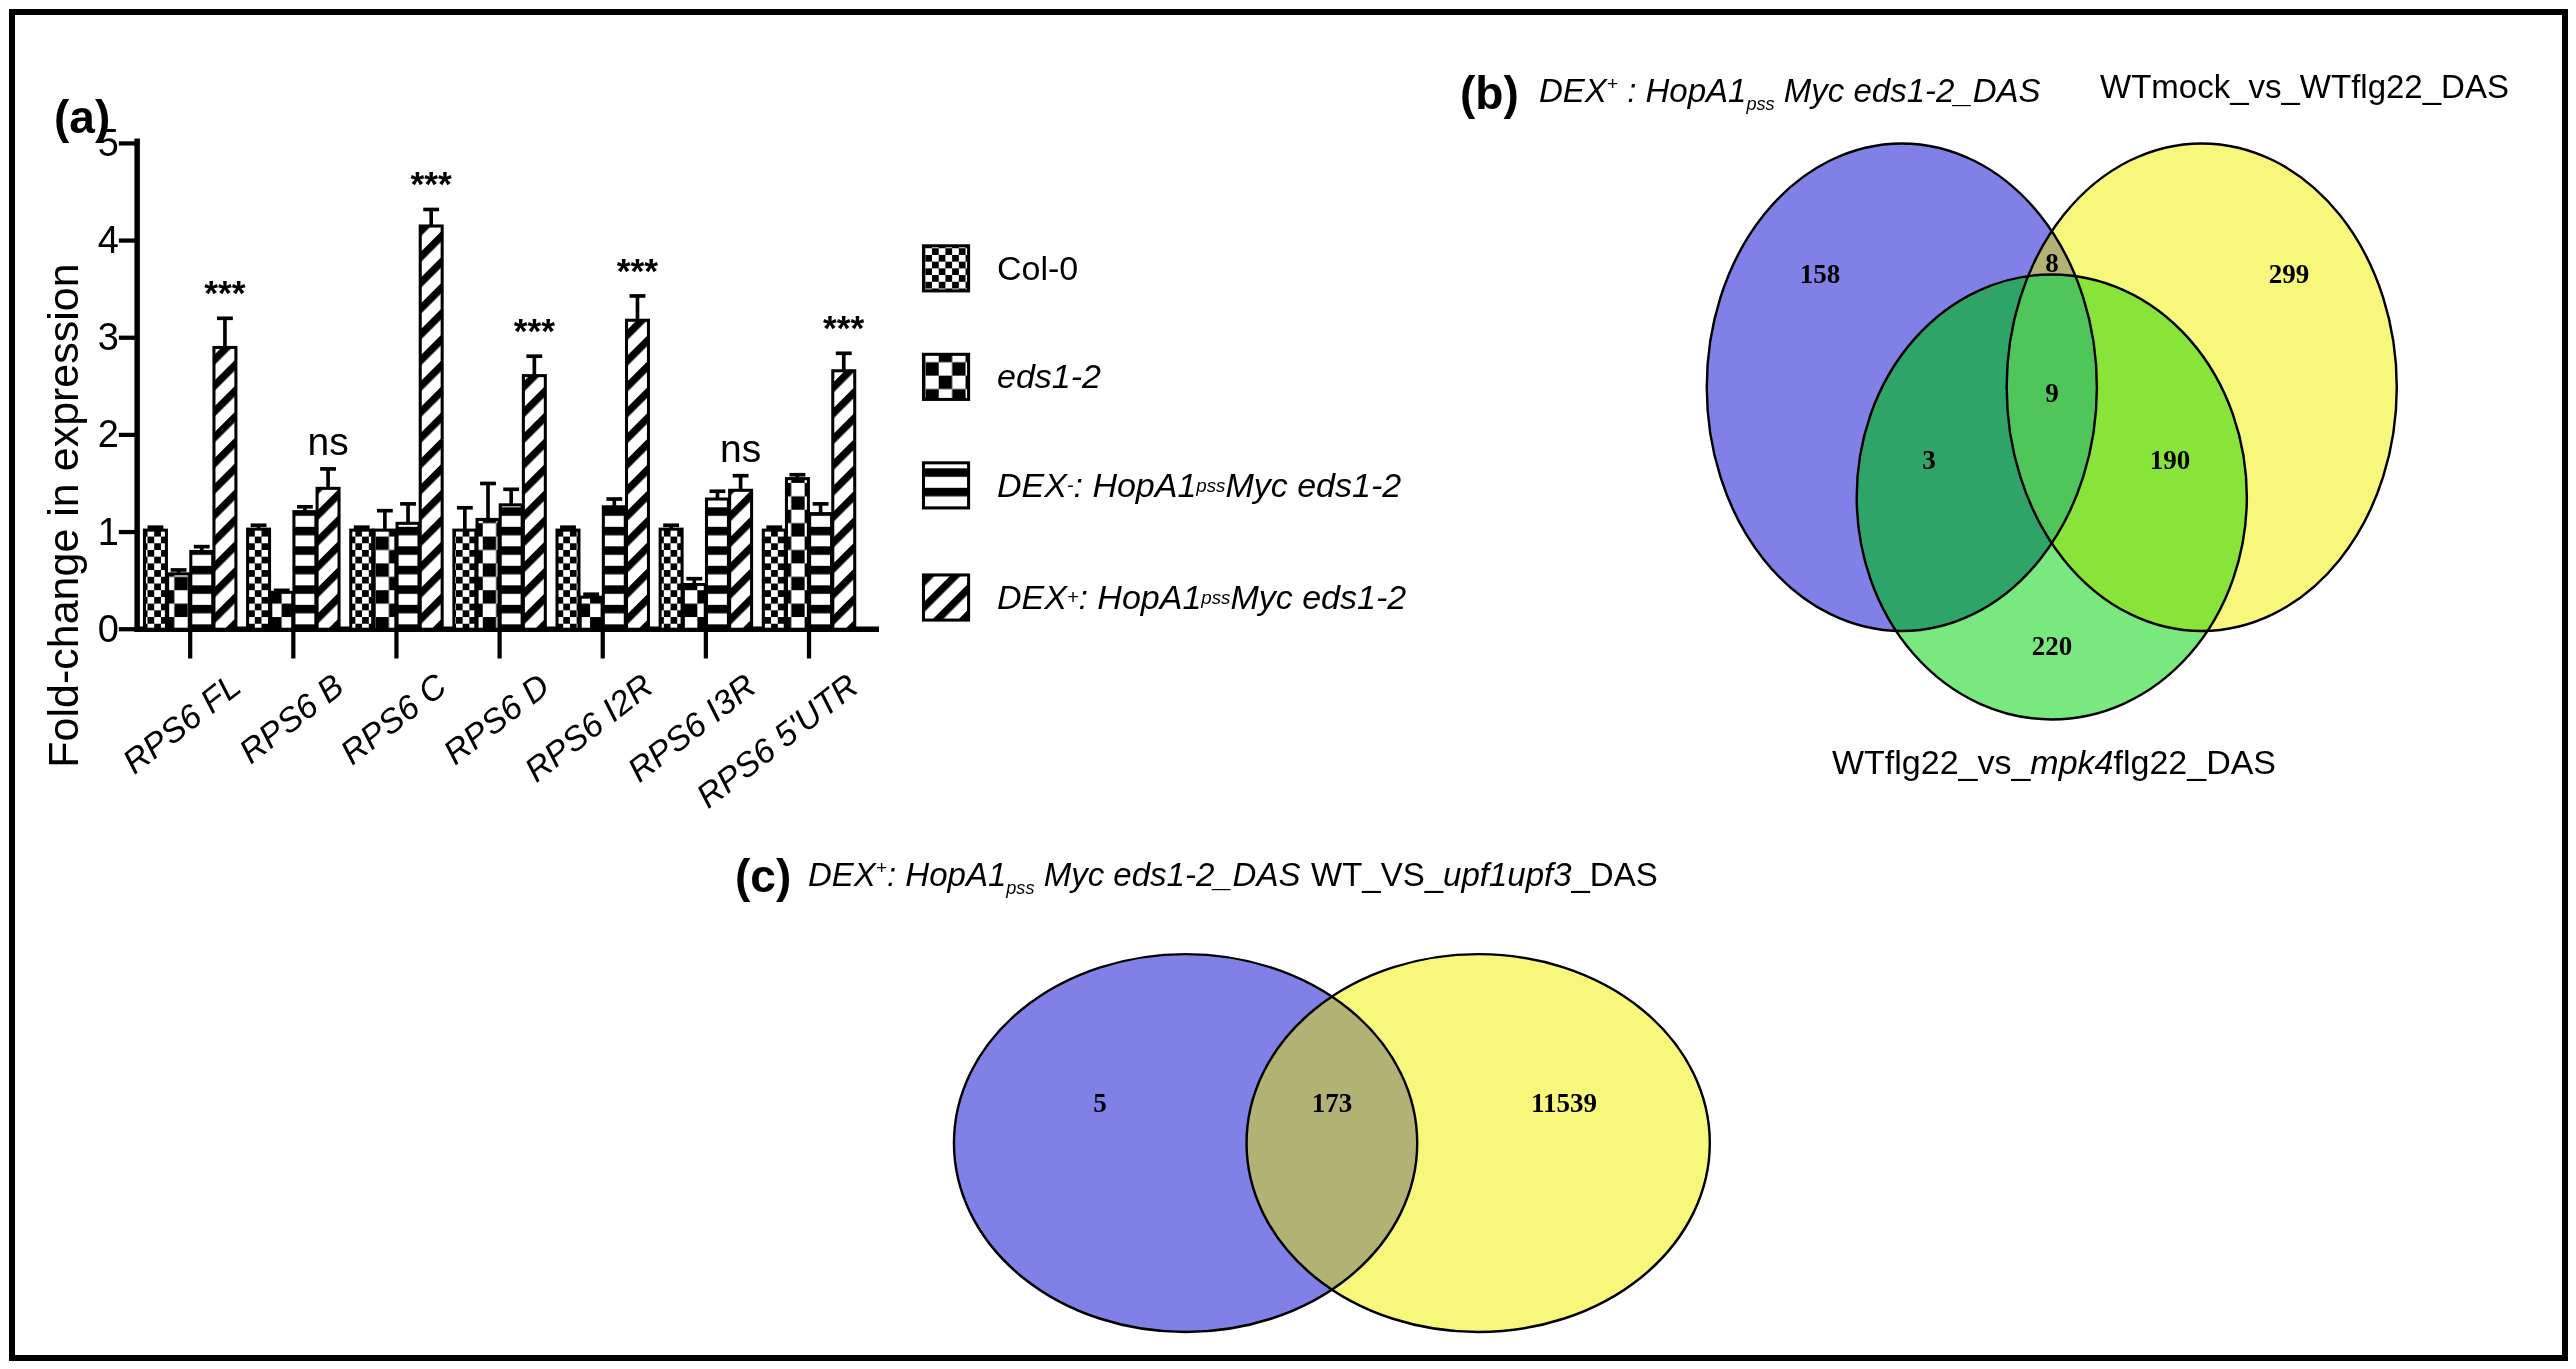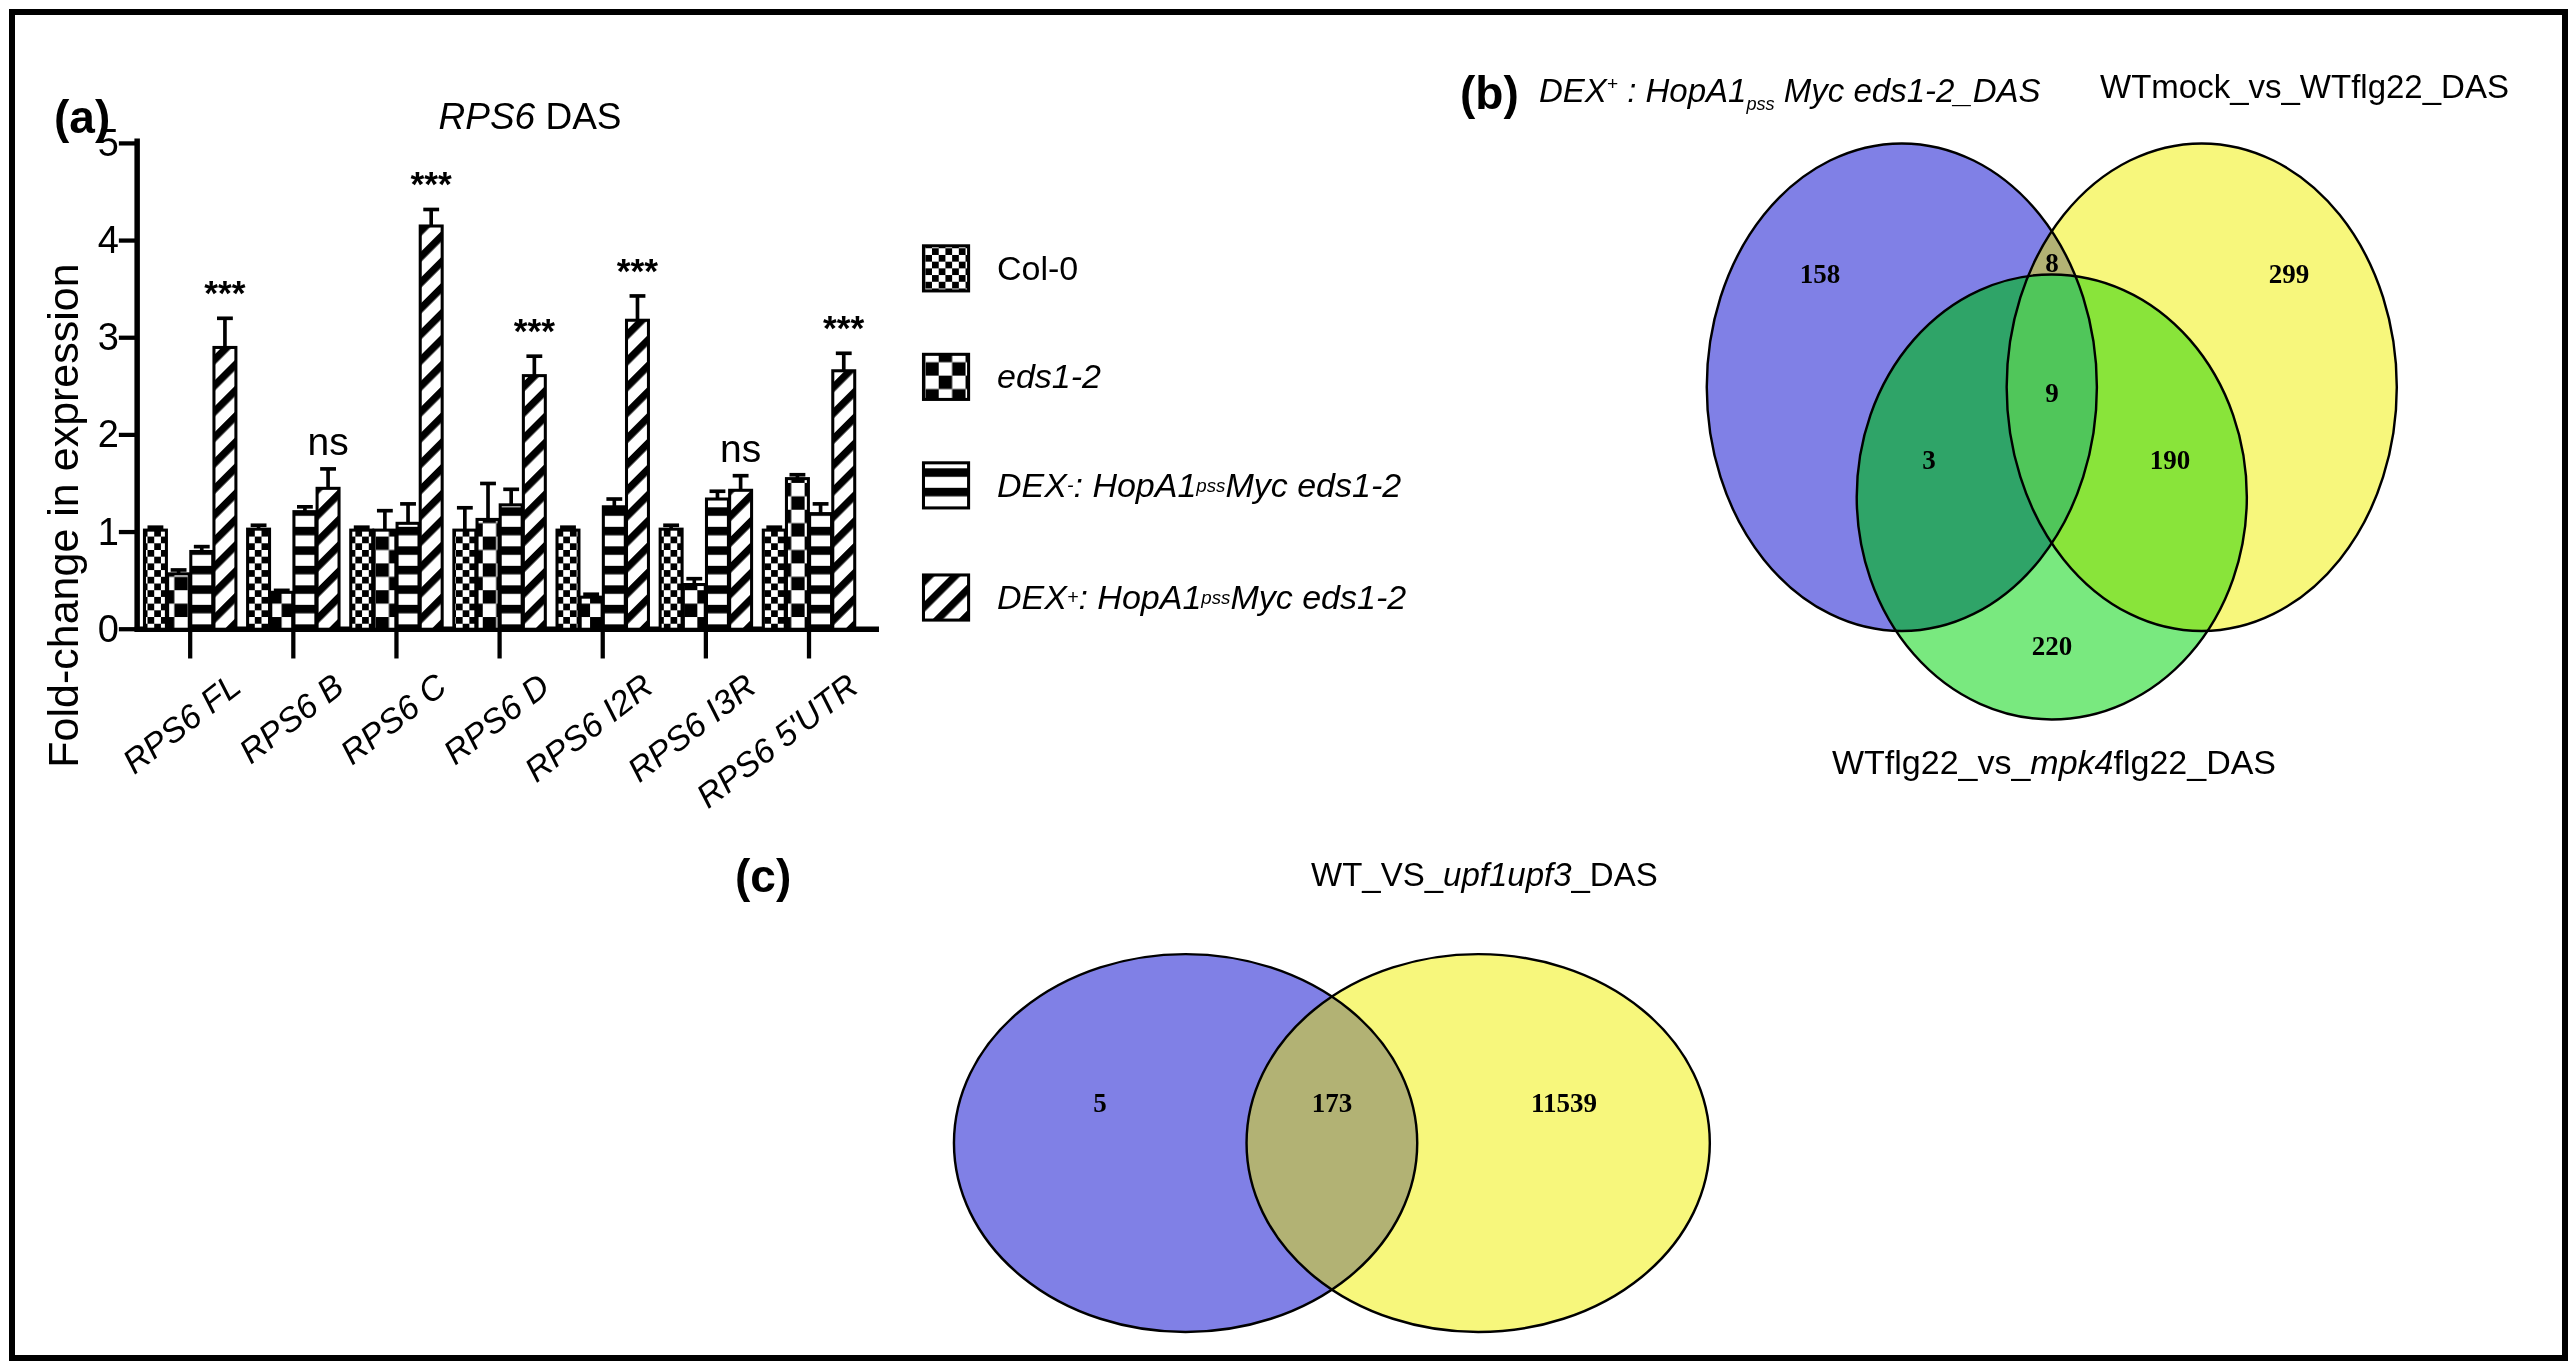--- a/index.html
+++ b/index.html
@@ -202,23 +202,20 @@
         <text x="1384.1999999999998" y="557.3039999999999" text-anchor="middle" font-family="&quot;Liberation Sans&quot;,sans-serif" font-size="58" font-weight="700" fill="#000">***</text>
         <rect x="1515" y="403" width="74" height="74" fill="url(#pat-checker-fine)" stroke="#000" stroke-width="5"></rect>
         <rect x="1515" y="581" width="74" height="74" fill="url(#pat-checker-coarse)" stroke="#000" stroke-width="5"></rect>
         <rect x="1515" y="759" width="74" height="74" fill="url(#pat-hstripes)" stroke="#000" stroke-width="5"></rect>
         <rect x="1515" y="943" width="74" height="74" fill="url(#pat-dstripes)" stroke="#000" stroke-width="5"></rect>
       </g>
   </svg>
 
   <div class="abs plabel" style="left:54px;top:90px;">(a)</div>
 
-  <div class="abs chart-title" style="left:286px;top:96px;width:488px;">
-    <span class="it">RPS6</span><span> DAS</span>
-  </div>
 
   <div class="abs ylab" style="left:-302px;top:491px;width:731px;transform:rotate(-90deg);">Fold-change in expression</div>
 
   <div class="abs ytick" style="left:55px;top:605px;width:64px;">0</div>
   <div class="abs ytick" style="left:55px;top:508px;width:64px;">1</div>
   <div class="abs ytick" style="left:55px;top:410px;width:64px;">2</div>
   <div class="abs ytick" style="left:55px;top:313px;width:64px;">3</div>
   <div class="abs ytick" style="left:55px;top:216px;width:64px;">4</div>
   <div class="abs ytick" style="left:55px;top:119px;width:64px;">5</div>
 
@@ -263,20 +260,23 @@
   <div class="abs venn-num" style="left:2052px;top:393px;">9</div>
   <div class="abs venn-num" style="left:1929px;top:460px;">3</div>
   <div class="abs venn-num" style="left:2170px;top:460px;">190</div>
   <div class="abs venn-num" style="left:2052px;top:646px;">220</div>
 
   <div class="abs venn-bottom" style="left:2054px;top:762px;">
     <span>WTflg22_vs_</span><span class="it">mpk4</span><span>flg22_DAS</span>
   </div>
 
   <div class="abs plabel" style="left:735px;top:849px;">(c)</div>
+  <div class="abs venn-title it" style="left:808px;top:856px;">
+    <span>DEX</span><sup>+</sup><span>: HopA1</span><sub>pss</sub><span> Myc eds1-2_DAS</span>
+  </div>
   <div class="abs venn-title" style="left:1311px;top:856px;">
     <span>WT_VS_</span><span class="it">upf1upf3</span><span>_DAS</span>
   </div>
 
   <div class="abs venn-num" style="left:1100px;top:1103px;">5</div>
   <div class="abs venn-num" style="left:1332px;top:1103px;">173</div>
   <div class="abs venn-num" style="left:1564px;top:1103px;">11539</div>
 </div>
 
 

